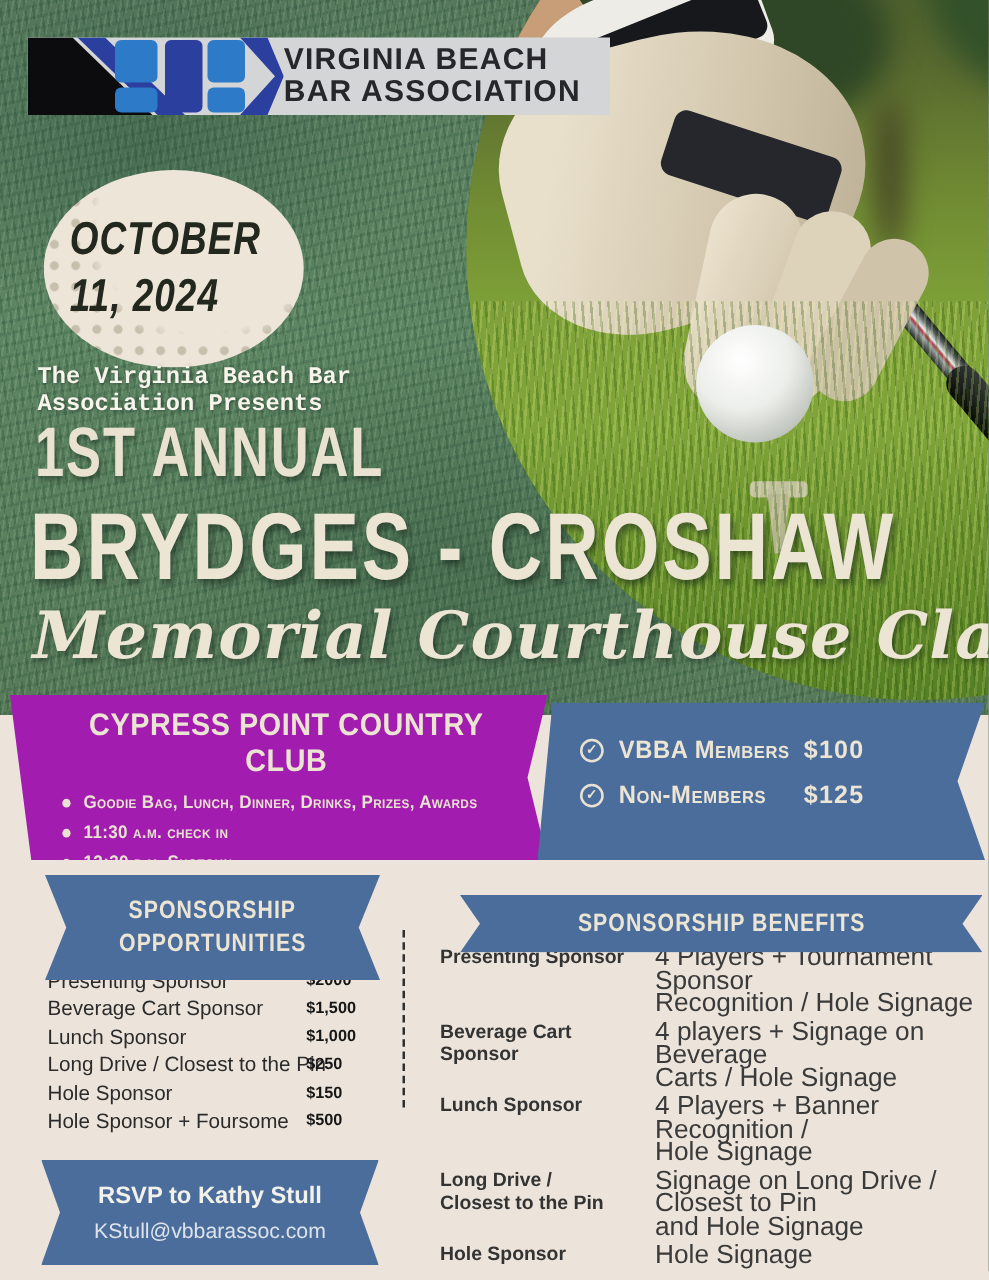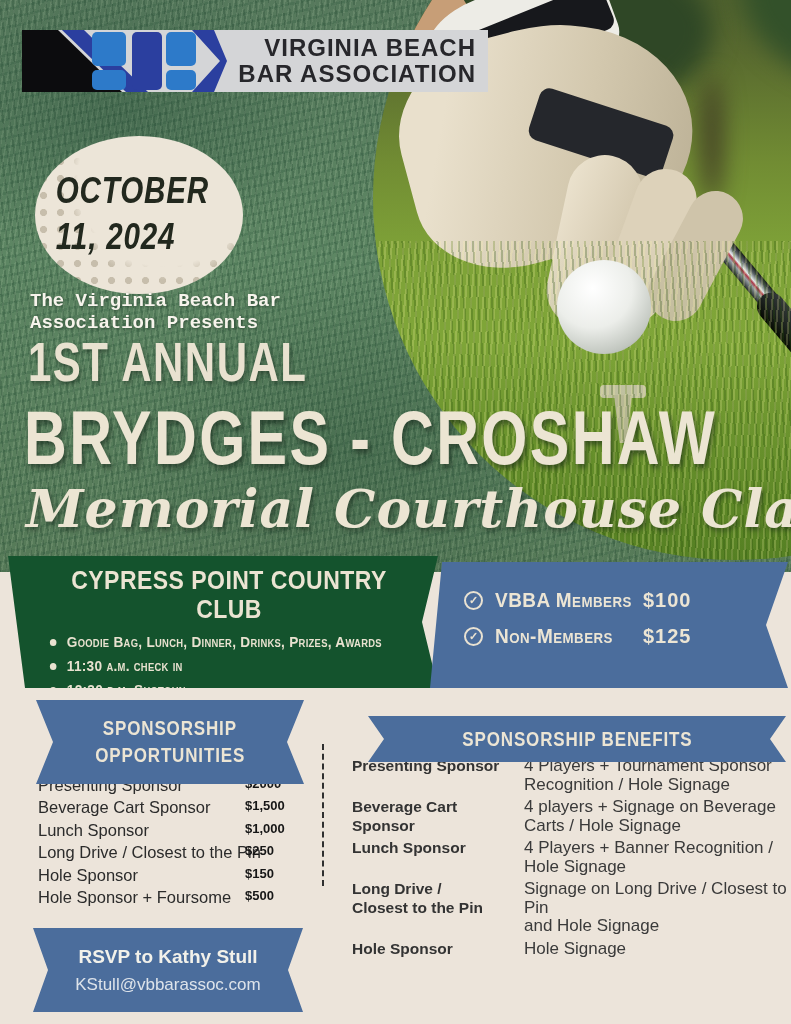--- a/index.html
+++ b/index.html
@@ -52,21 +52,21 @@
     background:radial-gradient(circle at 38% 30%,#ffffff,#eceeea 45%,#c2c7c0 75%,#8e948c);}
   .grassfx{position:absolute;left:0;top:56%;width:100%;height:44%;
     background-image:
       repeating-linear-gradient(95deg, rgba(255,250,170,.20) 0 2px, transparent 2px 6px),
       repeating-linear-gradient(85deg, rgba(40,80,10,.28) 0 2px, transparent 2px 7px),
       linear-gradient(180deg, rgba(150,190,60,.0), rgba(70,120,25,.35));}
 
   
   .logo-box{position:absolute;left:22px;top:30px;width:466px;height:62px;background:#d4d5d7;display:flex;align-items:center;z-index:5;}
   .logo-mark{flex:0 0 auto;width:205px;height:62px;}
-  .logo-text{flex:1;text-align:right;padding-right:12px;color:#27272b;font-weight:700;font-size:24px;line-height:26px;letter-spacing:1px;}
+  .logo-text{flex:1;padding-right:12px;color:#27272b;font-weight:700;font-size:24px;line-height:26px;letter-spacing:1px;}
 
   
   .date-ball{position:absolute;left:35px;top:136px;width:208px;height:158px;border-radius:50%;z-index:4;
     background:
       radial-gradient(circle at 62% 28%, #ece5d8 0 50%, rgba(236,229,216,0) 58%),
       radial-gradient(#c7beac 3.2px, transparent 3.9px),
       #ece5d8;
     background-size:auto,17px 17px,auto;font-style:italic;}
   .date-ball .l1{padding-top:34px;font-size:37px;font-weight:700;color:#22281e;letter-spacing:1px;transform:scaleX(.8);}
   .date-ball .l2{margin-top:4px;font-size:37px;font-weight:700;color:#22281e;letter-spacing:1px;transform:scaleX(.8);}
@@ -74,21 +74,21 @@
   .presents{position:absolute;left:30px;top:290px;color:#f7f4ec;font-size:19px;font-weight:700;line-height:22px;z-index:4;
     text-shadow:1px 1px 3px rgba(20,35,25,.5);font-family:Liberation Mono, monospace;}
   .annual{position:absolute;left:28px;top:334px;font-size:56px;font-weight:700;color:#e9e2d0;letter-spacing:2px;line-height:1;
     transform:scaleX(.75);transform-origin:0 50%;text-shadow:2px 3px 5px rgba(15,30,20,.45);white-space:nowrap;z-index:4;}
   .maintitle{position:absolute;left:24px;top:400px;font-size:76px;font-weight:700;color:#ece5d3;letter-spacing:3px;line-height:1;
     transform:scaleX(.78);transform-origin:0 50%;text-shadow:3px 4px 6px rgba(15,30,20,.5);white-space:nowrap;z-index:4;}
   .scripttitle{position:absolute;left:26px;top:480px;font-family:"DejaVu Serif",serif;font-style:italic;font-weight:700;
     font-size:52px;color:#ece5d3;line-height:1.1;letter-spacing:1px;text-shadow:2px 3px 5px rgba(15,30,20,.5);white-space:nowrap;z-index:4;}
 
   
-  .venue{position:absolute;left:8px;top:556px;width:430px;height:132px;background:#14532d;z-index:6;
+  .venue{position:absolute;left:8px;top:556px;width:430px;height:132px;background:#a21caf;z-index:6;
     clip-path:polygon(0 0,100% 0,calc(100% - 16px) 50%,100% 100%,17px 100%);padding:10px 28px 0 40px;box-sizing:border-box;}
   .venue h2{margin:0;text-align:center;font-size:25px;font-weight:700;color:#ebe4d2;letter-spacing:.5px;transform:scaleX(.92);}
   .venue ul{list-style:none;margin:6px 0 0 0;padding:0;transform:scaleX(.94);transform-origin:0 50%;}
   .venue li{position:relative;padding-left:20px;font-size:14.5px;font-weight:700;color:#e9e2d0;line-height:24px;font-variant:small-caps;letter-spacing:.3px;}
   .venue li::before{content:"";position:absolute;left:2px;top:9px;width:7px;height:7px;border-radius:50%;background:#e9e2d0;}
 
   .pricing{position:absolute;left:430px;top:562px;width:358px;height:126px;background:#4b6d9c;z-index:6;
     clip-path:polygon(12px 0,100% 0,calc(100% - 22px) 50%,100% 100%,0 100%);padding:27px 0 0 34px;box-sizing:border-box;}
   .p-row{display:flex;align-items:center;margin-bottom:13px;}
   .p-check{flex:0 0 auto;width:15px;height:15px;border:2px solid #e9e2d2;border-radius:50%;color:#e9e2d2;
@@ -108,21 +108,21 @@
   .opp-list{position:absolute;left:38px;top:776px;width:280px;}
   .o-row{position:relative;height:22.4px;white-space:nowrap;}
   .o-label{font-size:16.5px;color:#2b2b2b;}
   .o-price{position:absolute;left:207px;top:0;font-size:13px;font-weight:700;color:#161616;}
 
   .divider{position:absolute;left:322px;top:744px;height:142px;border-left:2.5px dashed #2f2f2f;}
 
   .ben-list{position:absolute;left:352px;top:757px;width:436px;}
   .b-row{display:flex;margin-bottom:4px;}
   .b-label{flex:0 0 172px;font-size:15.5px;font-weight:700;color:#333;line-height:18.5px;white-space:pre-line;}
-  .b-desc{flex:1;font-size:17px;color:#3a3a3a;line-height:18.5px;white-space:pre-line;}
+  .b-desc{flex:1;font-size:21px;color:#3a3a3a;line-height:18.5px;white-space:pre-line;}
 
   
   .rsvp{position:absolute;left:33px;top:928px;width:270px;height:84px;
     clip-path:polygon(0 0,100% 0,calc(100% - 15px) 50%,100% 100%,0 100%,15px 50%);}
   .rsvp .r1{font-size:19px;font-weight:700;color:#f2f1ea;}
   .rsvp .r2{margin-top:7px;font-size:17px;color:#dde3ea;}
   .urlbar{position:absolute;left:302px;top:944px;width:489px;height:54px;background:#25271c;border-radius:9px 0 0 9px;
     box-sizing:border-box;padding:5px 10px 0 18px;z-index:7;}
   .urlbar div{font-size:15.5px;color:#f1eee4;line-height:23px;letter-spacing:.2px;}
 </style>

